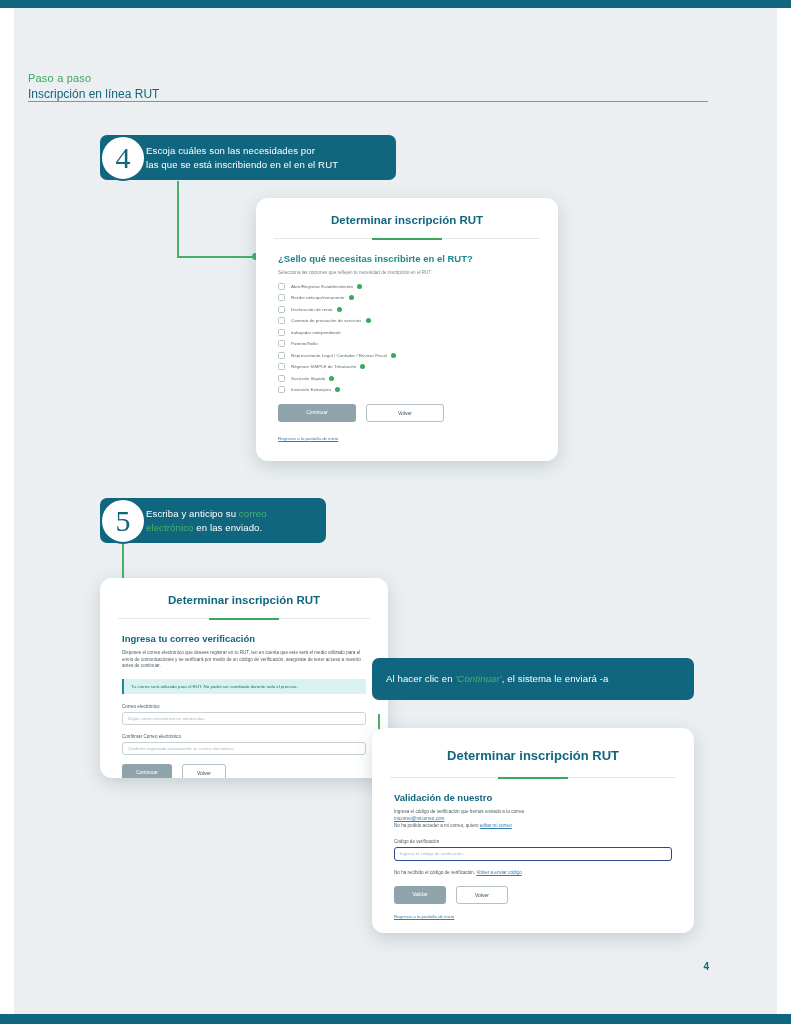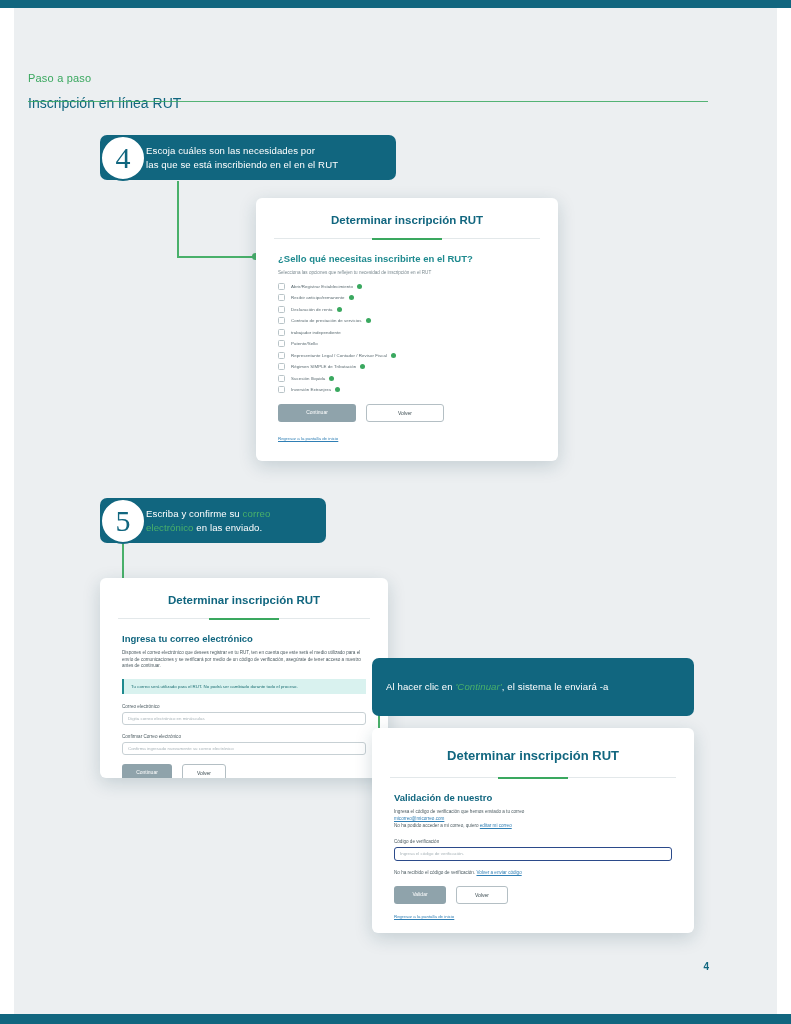--- a/index.html
+++ b/index.html
@@ -51,24 +51,24 @@
     left: 28px; top: 72px;
     width: 680px;
   }
   .header-kicker {
     font-size: 11px;
     color: #3aa85f;
     letter-spacing: .2px;
     line-height: 12px;
   }
   .header-title {
-    font-size: 14px;
+    font-size: 12px;
     color: #11667f;
     line-height: 13px;
-    margin-top: 13px;
+    margin-top: 4px;
   }
   .header-rule {
     position: absolute;
     left: 28px; top: 101px;
     width: 680px; height: 1px;
     background: #3aa85f;
     opacity: .85;
   }
 
   
@@ -115,21 +115,21 @@
     position: absolute;
     width: 7px; height: 7px;
     border-radius: 50%;
     background: #49b06a;
   }
 
   
   .shot {
     position: absolute;
     background: #ffffff;
-    border-radius: 6px;
+    border-radius: 12px;
     box-shadow: 0 5px 18px rgba(17, 60, 80, .18);
     overflow: hidden;
   }
   .shot-title {
     text-align: center;
     font-size: 11.5px;
     font-weight: bold;
     color: #11667f;
     padding: 16px 0 12px 0;
   }
@@ -331,51 +331,51 @@
     <div class="btn-row">
       <div class="btn btn-primary">Continuar</div>
       <div class="btn btn-outline">Volver</div>
     </div>
     <a class="link-tiny">Regresar a la pantalla de inicio</a>
   </div>
 </div>
 
 <div class="callout" style="left:100px; top:498px;">
   <div class="callout-bubble" style="width:226px;">
-    <span>Escriba y confirme su </span><span class="accent-green-plain">correo electrónico</span><span> en las enviado.</span>
+    <span>Escriba y anticipo su </span><span class="accent-green-plain">correo electrónico</span><span> en las enviado.</span>
   </div>
   <div class="step-circle">5</div>
 </div>
 
 <div class="conn" style="left:122px; top:544px; width:2px; height:44px;"></div>
 <div class="conn-dot" style="left:119px; top:585px;"></div>
 
 <div class="shot" style="left:100px; top:578px; width:288px; height:200px;">
   <div class="shot-title">Determinar inscripción RUT</div>
   <div class="shot-sep"></div>
   <div class="shot-body">
-    <div class="sec-head">Ingresa tu correo electrónico</div>
+    <div class="sec-head">Ingresa tu correo verificación</div>
     <div class="tiny tiny-dark">Dispones el correo electrónico que desees registrar en tu RUT, ten en cuenta que este será el medio utilizado para el envío de comunicaciones y se verificará por medio de un código de verificación, asegúrate de tener acceso a nuestro antes de continuar.</div>
     <div class="note-box">Tu correo será utilizado para el RUT. No podrá ser cambiado durante todo el proceso.</div>
 
     <div class="field-label">Correo electrónico</div>
     <div class="field">Digita correo electrónico en minúsculas</div>
 
     <div class="field-label">Confirmar Correo electrónico</div>
     <div class="field">Confirma ingresado nuevamente su correo electrónico</div>
 
     <div class="btn-row" style="margin-top:4px;">
       <div class="btn btn-primary" style="width:50px;">Continuar</div>
       <div class="btn btn-outline" style="width:44px;">Volver</div>
     </div>
 
   </div>
 </div>
 
-<div class="callout-bubble" style="position:absolute; left:372px; top:658px; width:322px; padding:22px 14px;">
+<div class="callout-bubble" style="position:absolute; left:372px; top:658px; width:322px; padding:14px 14px;">
   <div>
     <span>Al hacer clic en </span><span class="accent-green">'Continuar'</span><span>, el sistema le enviará -a</span>
   </div>
 </div>
 
 <div class="conn" style="left:378px; top:714px; width:2px; height:40px;"></div>
 <div class="conn-dot" style="left:375px; top:750px;"></div>
 
 <div class="shot" style="left:372px; top:728px; width:322px; height:205px;">
   <div class="shot-title" style="font-size:13px; padding:20px 0 14px 0;">Determinar inscripción RUT</div>

